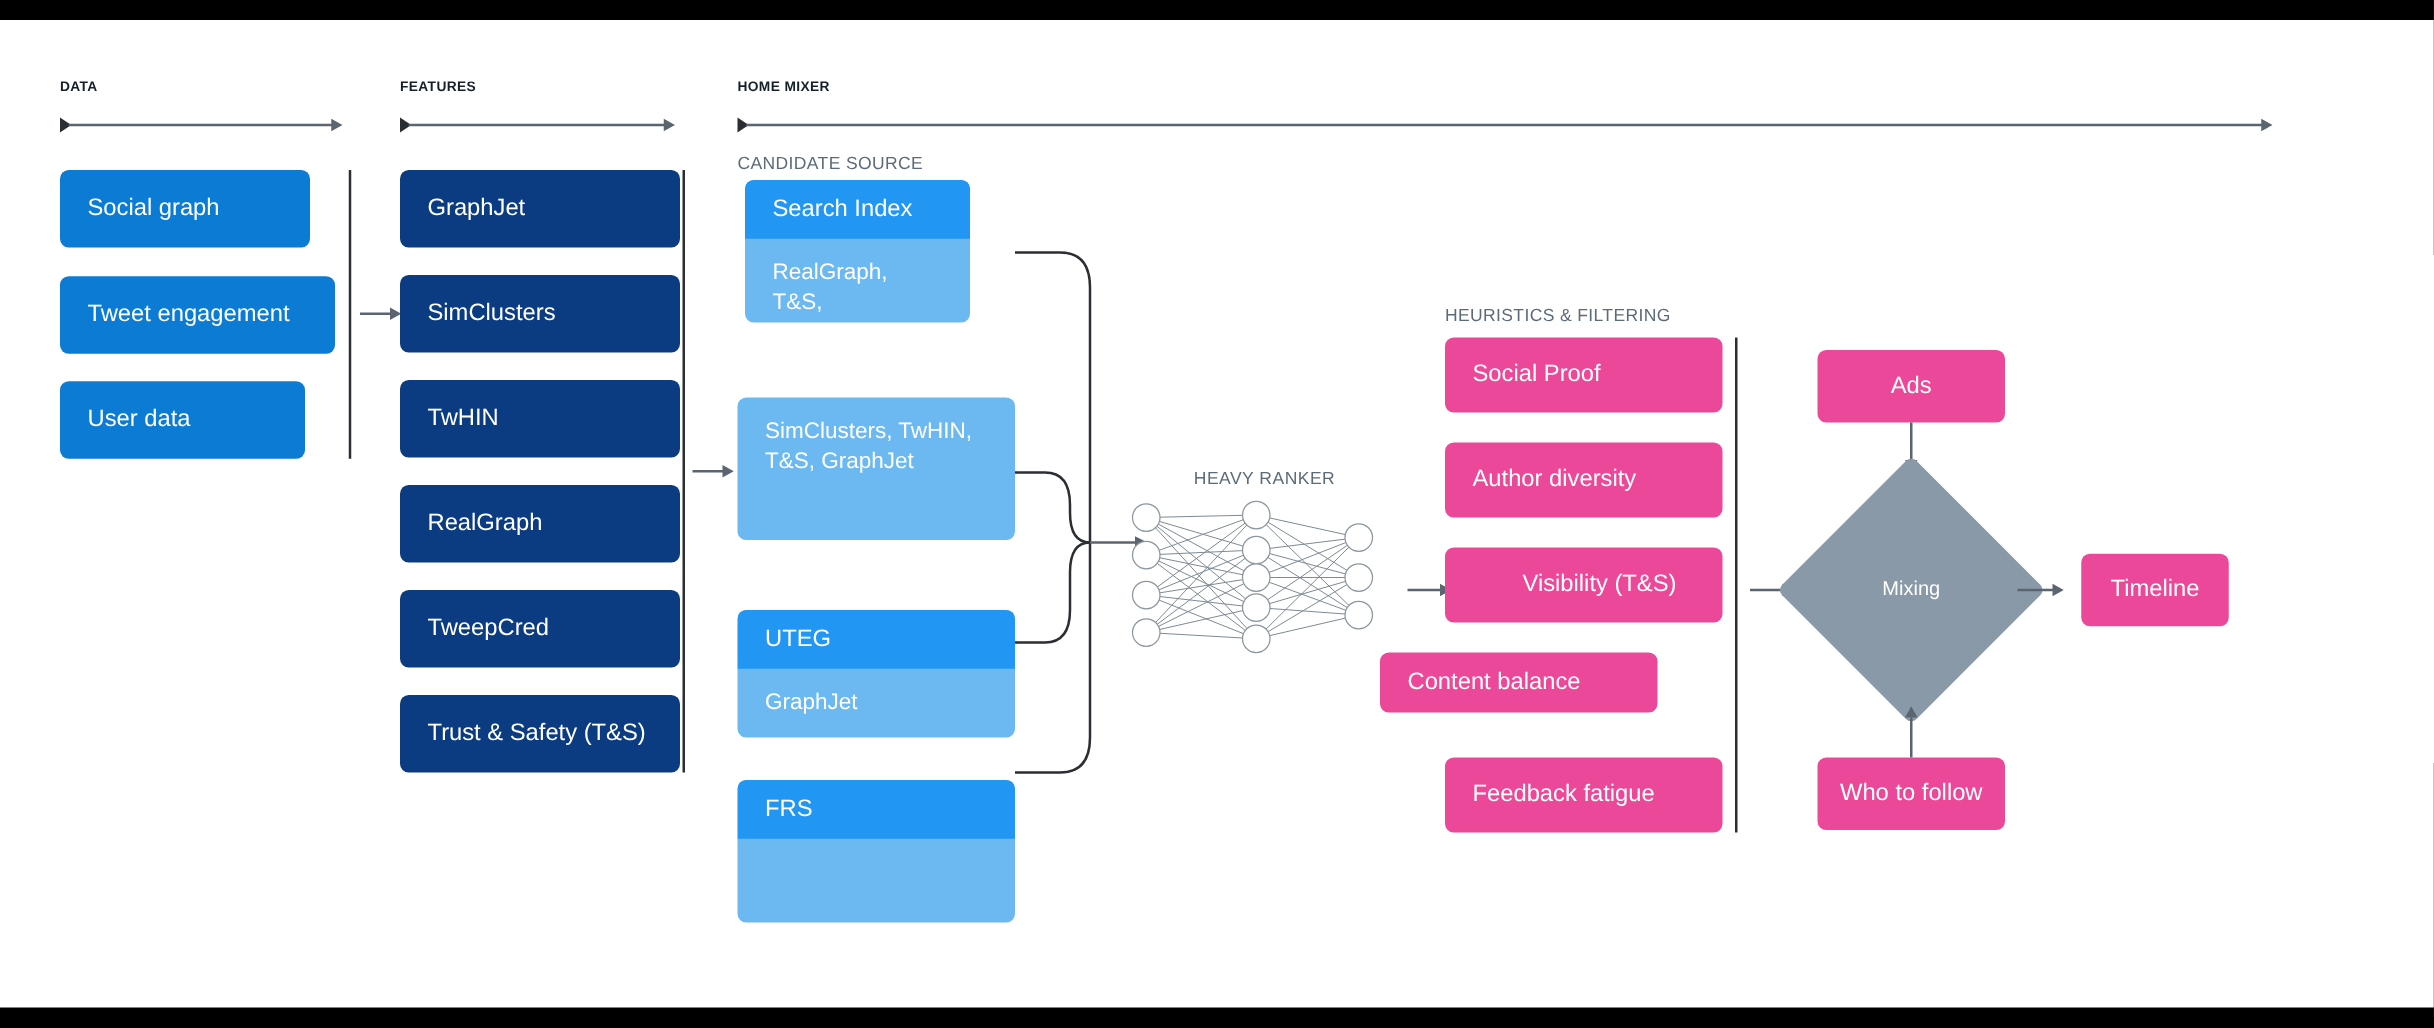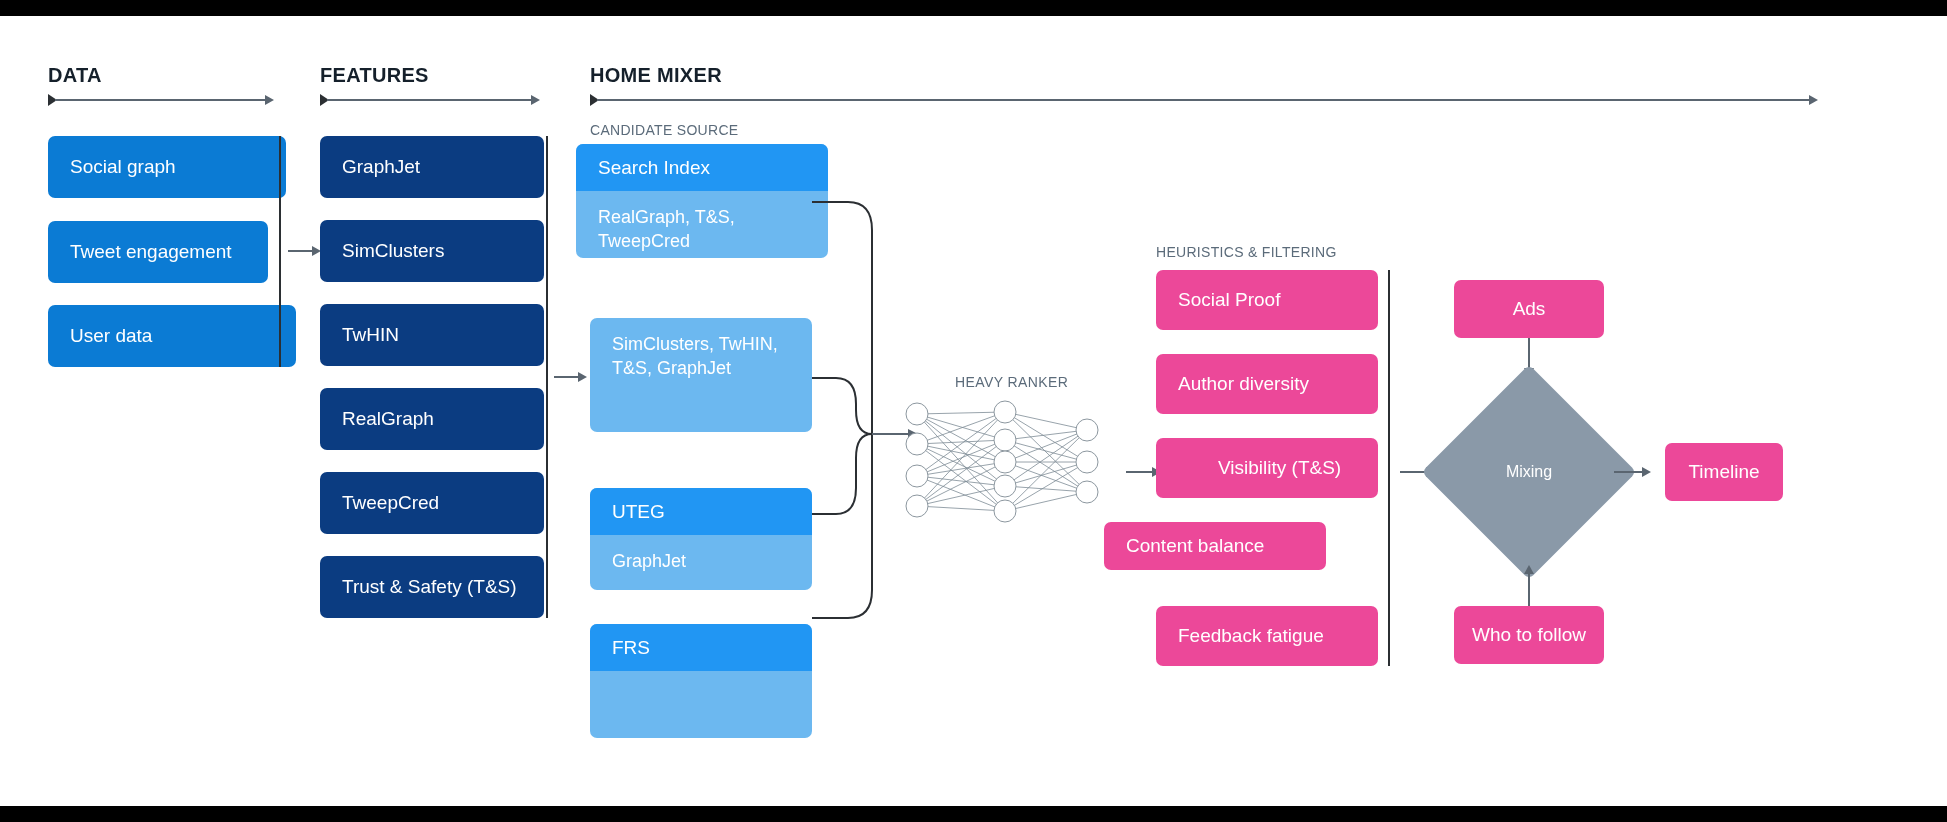--- a/index.html
+++ b/index.html
@@ -1,21 +1,21 @@
 <!DOCTYPE html>
 <html><head>
 <meta charset="utf-8">
 <style>
   html,body{margin:0;padding:0;background:#000;}
   body{width:1947px;height:822px;overflow:hidden;font-family:"Liberation Sans",sans-serif;}
   #stage{position:absolute;left:0;top:16px;width:1947px;height:790px;background:#ffffff;}
   .abs{position:absolute;box-sizing:border-box;}
 
   
-  .sec-label{font-size:20px;font-weight:bold;color:#15202b;letter-spacing:.3px;}
+  .sec-label{font-size:11px;font-weight:bold;color:#15202b;letter-spacing:.3px;}
   .sub-label{font-size:14px;color:#5b6b7a;letter-spacing:.3px;}
 
   
   .box{border-radius:7px;display:flex;align-items:center;color:#fff;}
   .box span{padding-left:22px;font-size:19px;line-height:1.25;}
   .box.dark{background:#0b3c81;}
   .box.mid{background:#0b7bd4;}
   .box.bright{background:#ec4899;}
 
   
@@ -40,27 +40,27 @@
 
 <div id="stage">
 
   <div class="abs sec-label" style="left:48px;top:48px;">DATA</div>
   <div class="abs" style="left:48px;top:78px;width:230px;height:12px;">
     <div class="abs tri-start" style="left:0;top:0;"></div>
     <div class="abs axis-line" style="left:7px;top:5px;width:212px;"></div>
     <div class="abs arrow-head-r" style="left:217px;top:1px;"></div>
   </div>
 
-  <div class="abs box mid" style="left:48px;top:120px;width:238px;height:62px;">
+  <div class="abs box mid" style="left:48px;top:120px;width:200px;height:62px;">
       <span>Social graph</span>
     </div>
   <div class="abs box mid" style="left:48px;top:205px;width:220px;height:62px;">
       <span>Tweet engagement</span>
     </div>
-  <div class="abs box mid" style="left:48px;top:289px;width:248px;height:62px;">
+  <div class="abs box mid" style="left:48px;top:289px;width:196px;height:62px;">
       <span>User data</span>
     </div>
 
   <div class="abs vline" style="left:279px;top:120px;height:231px;"></div>
 
   <div class="abs" style="left:288px;top:229px;width:34px;height:12px;">
     <div class="abs axis-line" style="left:0;top:5px;width:26px;"></div>
     <div class="abs arrow-head-r" style="left:24px;top:1px;"></div>
   </div>
 
@@ -99,21 +99,21 @@
 
   <div class="abs sec-label" style="left:590px;top:48px;">HOME MIXER</div>
   <div class="abs" style="left:590px;top:78px;width:1232px;height:12px;">
     <div class="abs tri-start" style="left:0;top:0;"></div>
     <div class="abs axis-line" style="left:7px;top:5px;width:1214px;"></div>
     <div class="abs arrow-head-r" style="left:1219px;top:1px;"></div>
   </div>
 
   <div class="abs sub-label" style="left:590px;top:106px;">CANDIDATE SOURCE</div>
 
-  <div class="abs cs" style="left:576px;top:128px;width:252px;height:114px;">
+  <div class="abs cs" style="left:596px;top:128px;width:180px;height:114px;">
     <div class="hd">
         <span>Search Index</span>
       </div>
     <div class="bd">RealGraph, T&amp;S, TweepCred</div>
   </div>
 
   <div class="abs cs" style="left:590px;top:302px;width:222px;height:114px;">
     <div class="bd">SimClusters, TwHIN, T&amp;S, GraphJet</div>
   </div>
 

